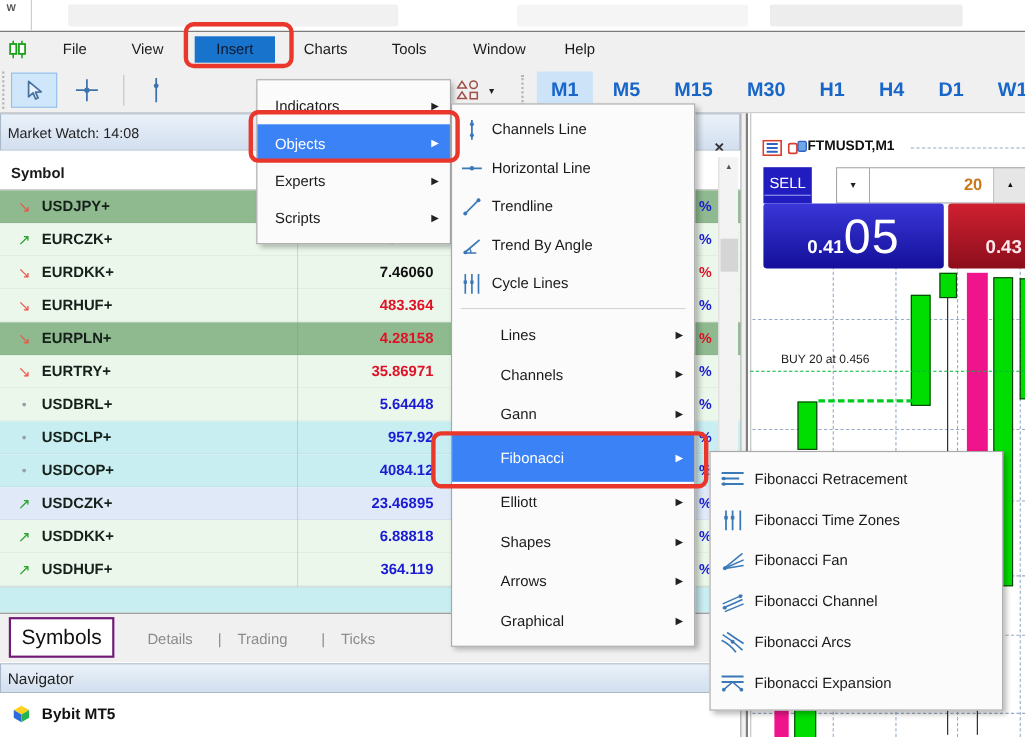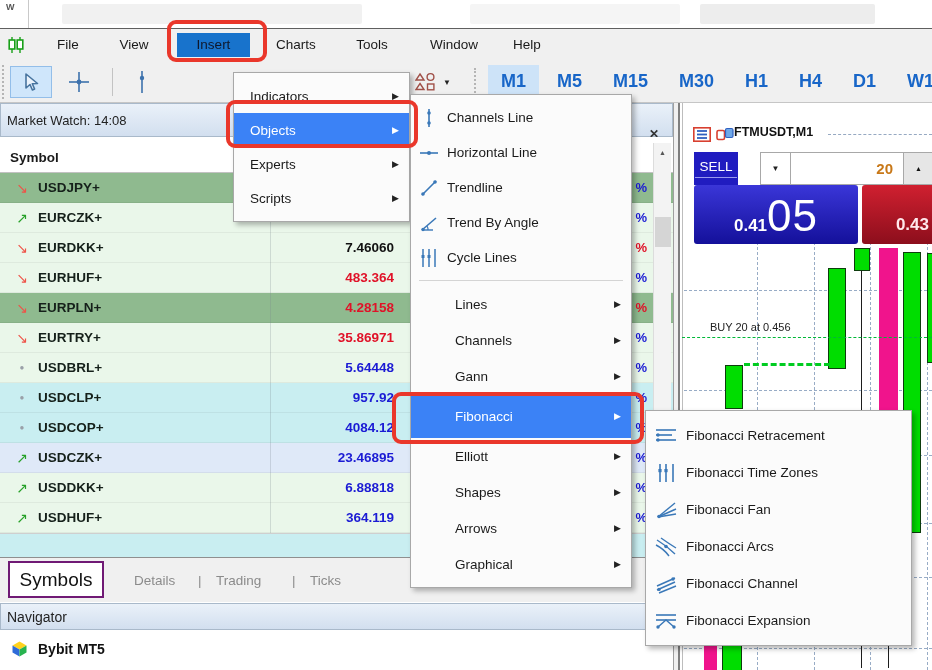--- a/index.html
+++ b/index.html
@@ -500,39 +500,39 @@
             <line x1="3" y1="17" x2="21" y2="9" stroke="#3a78b8" stroke-width="1.4"></line>
             <line x1="3" y1="17" x2="21" y2="14" stroke="#3a78b8" stroke-width="1.4"></line>
             <circle cx="4" cy="16.5" r="1.8" fill="#3a78b8"></circle>
           </svg>
       </span>
       <span>Fibonacci Fan</span>
     </div>
     <div class="m-item">
       <span class="micon">
         <svg width="22" height="20" viewBox="0 0 22 20">
-            <path d="M2,3 Q12,9 20,17" fill="none" stroke="#3a78b8" stroke-width="1.4"></path>
-            <path d="M6,1 Q13,6 21,11" fill="none" stroke="#3a78b8" stroke-width="1.4"></path>
-            <path d="M1,8 Q9,12 14,19" fill="none" stroke="#3a78b8" stroke-width="1.4"></path>
-            <circle cx="11" cy="9.5" r="1.8" fill="#3a78b8"></circle>
-          </svg>
-      </span>
-      <span>Fibonacci Arcs</span>
-    </div>
-    <div class="m-item">
-      <span class="micon">
-        <svg width="22" height="20" viewBox="0 0 22 20">
             <line x1="2" y1="12" x2="20" y2="4" stroke="#3a78b8" stroke-width="1.4"></line>
             <line x1="2" y1="16" x2="20" y2="8" stroke="#3a78b8" stroke-width="1.4"></line>
             <line x1="4" y1="19" x2="21" y2="12" stroke="#3a78b8" stroke-width="1.4"></line>
             <circle cx="4" cy="15.4" r="1.7" fill="#3a78b8"></circle>
             <circle cx="18" cy="5" r="1.7" fill="#3a78b8"></circle>
           </svg>
       </span>
       <span>Fibonacci Channel</span>
+    </div>
+    <div class="m-item">
+      <span class="micon">
+        <svg width="22" height="20" viewBox="0 0 22 20">
+            <path d="M2,3 Q12,9 20,17" fill="none" stroke="#3a78b8" stroke-width="1.4"></path>
+            <path d="M6,1 Q13,6 21,11" fill="none" stroke="#3a78b8" stroke-width="1.4"></path>
+            <path d="M1,8 Q9,12 14,19" fill="none" stroke="#3a78b8" stroke-width="1.4"></path>
+            <circle cx="11" cy="9.5" r="1.8" fill="#3a78b8"></circle>
+          </svg>
+      </span>
+      <span>Fibonacci Arcs</span>
     </div>
     <div class="m-item">
       <span class="micon">
         <svg width="24" height="20" viewBox="0 0 24 20">
             <line x1="2" y1="4" x2="22" y2="4" stroke="#3a78b8" stroke-width="1.6"></line>
             <line x1="2" y1="9" x2="22" y2="9" stroke="#3a78b8" stroke-width="1.6"></line>
             <path d="M4,16 L12,9 L20,16" fill="none" stroke="#3a78b8" stroke-width="1.4"></path>
             <circle cx="4" cy="16" r="1.7" fill="#3a78b8"></circle>
             <circle cx="20" cy="16" r="1.7" fill="#3a78b8"></circle>
           </svg>

